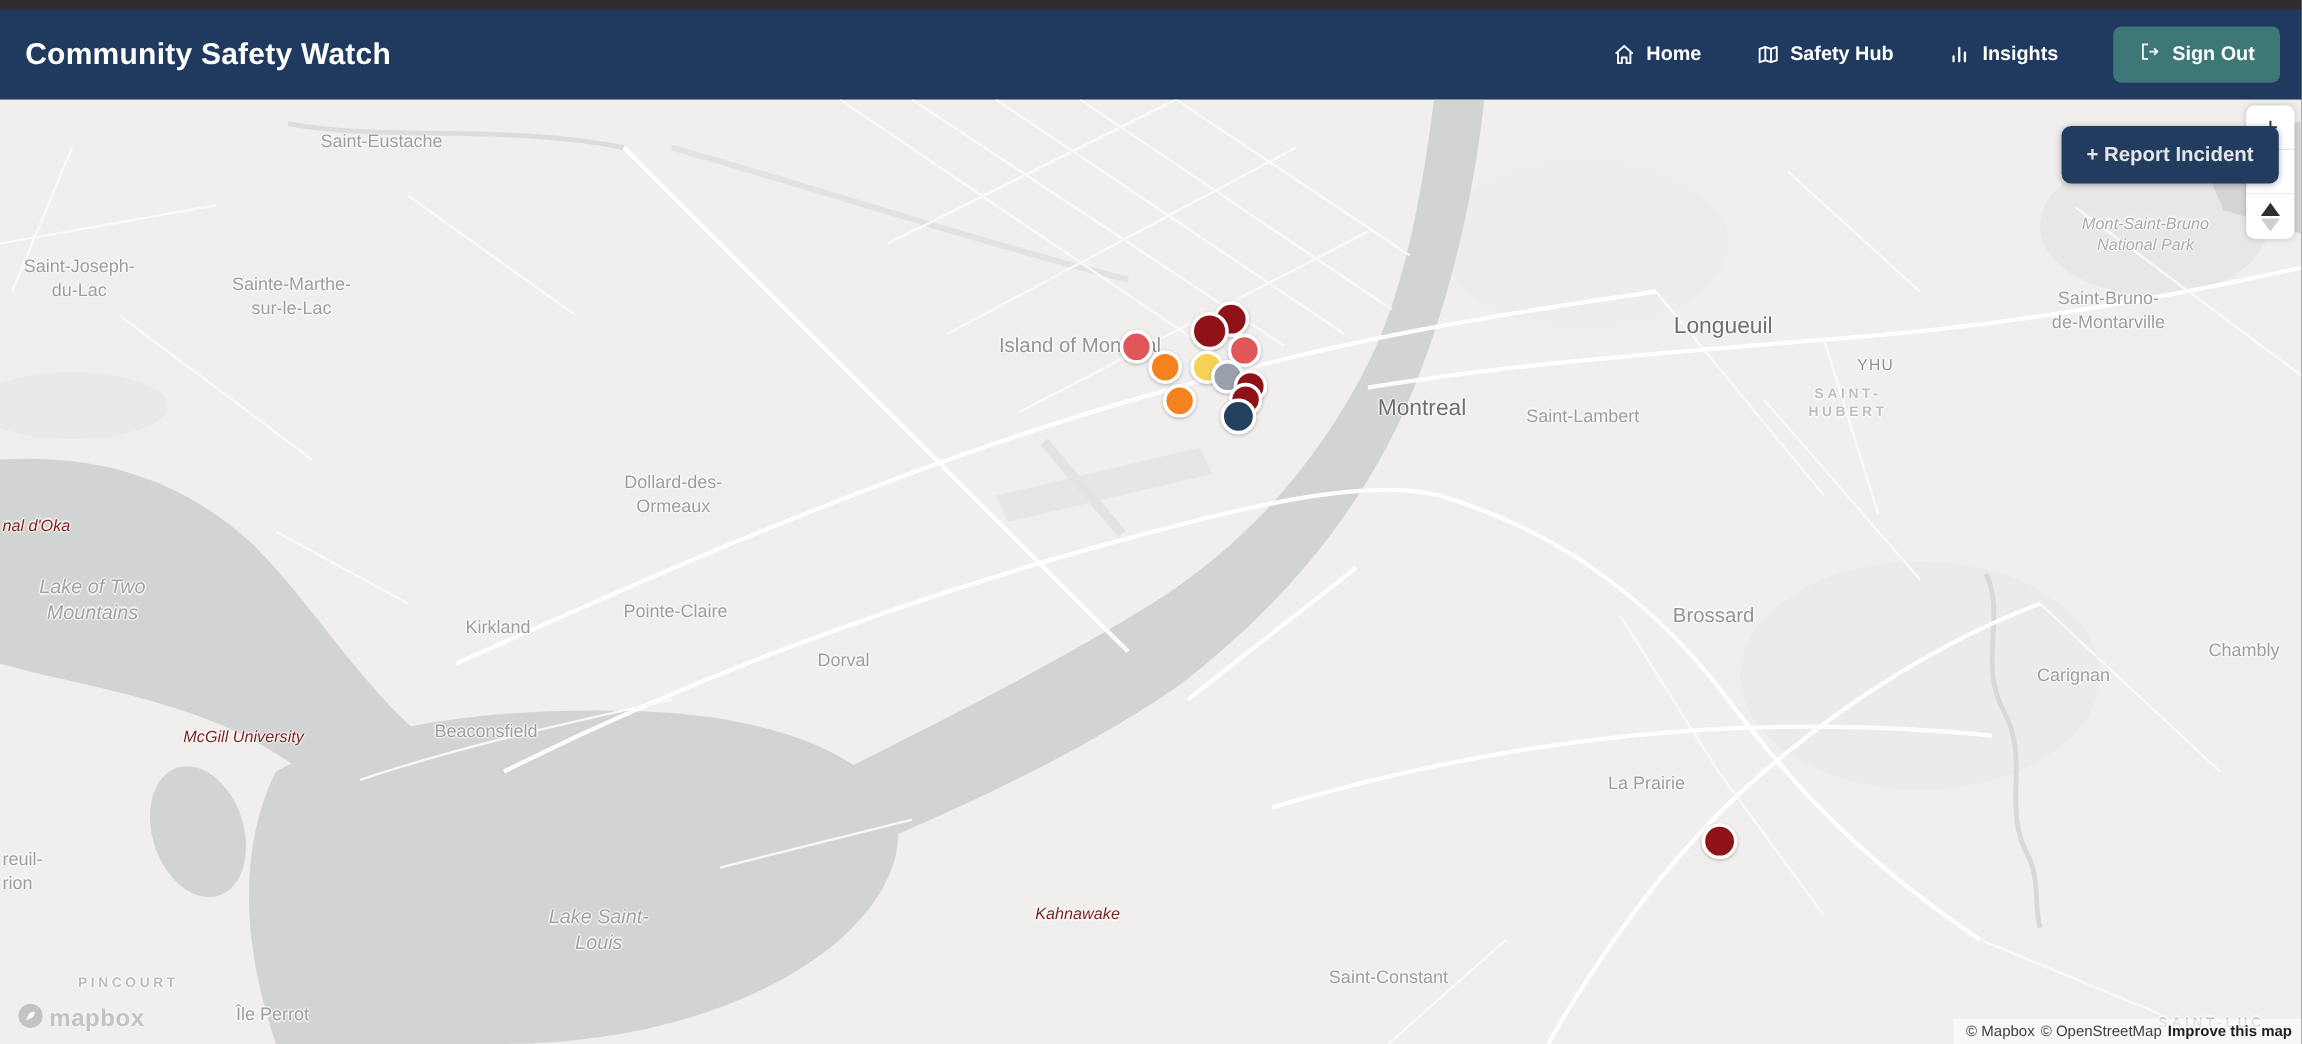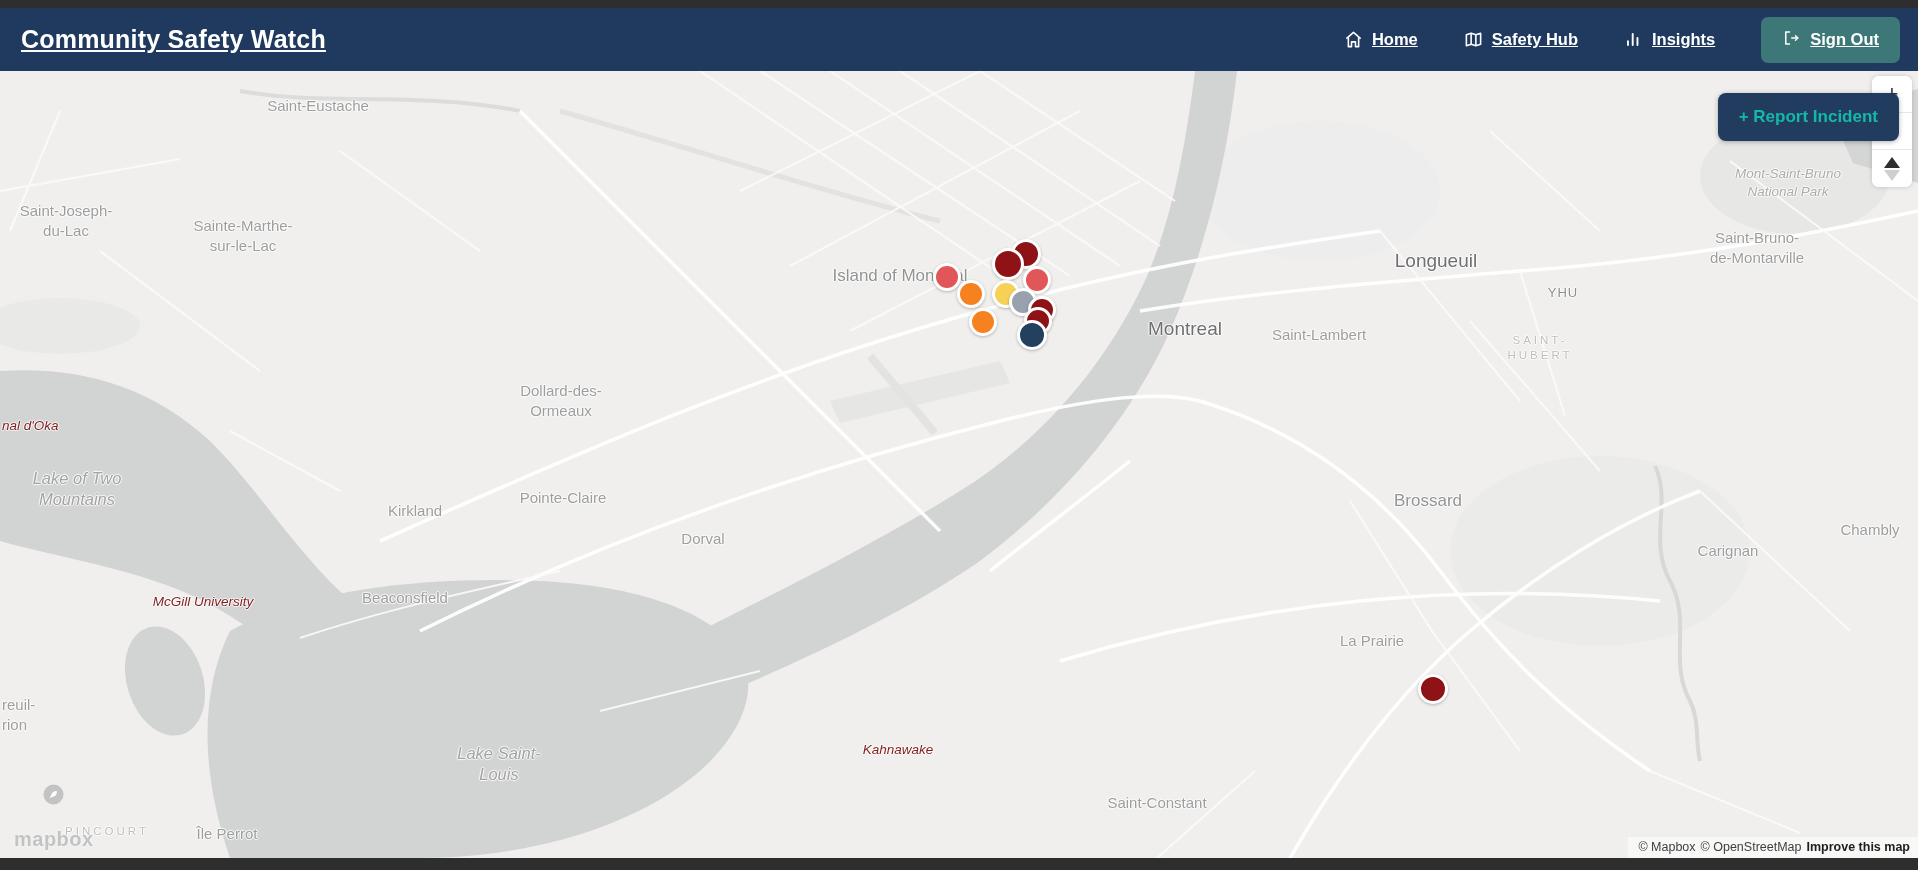--- a/index.html
+++ b/index.html
@@ -5,23 +5,23 @@
   html,body{margin:0;padding:0;}
   body{
     width:1918px;height:870px;overflow:hidden;
     font-family:"Liberation Sans",sans-serif;
     background:#2e2e2e;
   }
   
   .top-strip{height:8px;background:#2e2e2e;}
   
   .header{
-    height:63px;background:#1f3a5e;color:#fff;
+    height:75px;background:#1f3a5e;color:#fff;
     display:flex;align-items:center;justify-content:space-between;
-    padding:0 18px 0 21px;box-sizing:border-box;text-decoration:underline;
+    padding:0 18px 0 21px;box-sizing:border-box;
   }
   .app-title{font-size:25px;font-weight:700;letter-spacing:.2px;}
   .nav{display:flex;align-items:center;gap:46px;}
   .nav-item{display:flex;align-items:center;gap:9px;font-size:16.5px;font-weight:700;cursor:pointer;}
   .nav-item svg{display:block;}
   .signout-btn{
     display:flex;align-items:center;gap:10px;
     background:#3d7778;color:#fff;border:none;border-radius:7px;
     font-size:16.5px;font-weight:700;font-family:inherit;
     padding:12px 21px;cursor:pointer;
@@ -38,41 +38,41 @@
     white-space:pre;text-align:center;line-height:1.3;
     text-shadow:1px 0 1px rgba(255,255,255,.9),-1px 0 1px rgba(255,255,255,.9),
                 0 1px 1px rgba(255,255,255,.9),0 -1px 1px rgba(255,255,255,.9);
     pointer-events:none;
   }
   .map-label.align-left{transform:translate(0,-50%);text-align:left;}
   .town{font-size:15px;color:#9d9d9d;}
   .city{font-size:19px;color:#6f6f6f;}
   .area{font-size:17px;color:#939393;}
   .small{font-size:13px;color:#8f8f8f;letter-spacing:1px;}
-  .caps{font-size:11.5px;color:#bdbdbd;letter-spacing:3px;font-weight:400;margin-top:23px;}
+  .caps{font-size:11.5px;color:#bdbdbd;letter-spacing:3px;font-weight:700;}
   .water{font-size:16.5px;color:#a2a2a2;font-style:italic;}
   .water-sm{font-size:13.5px;color:#7f1d1d;font-style:italic;}
   .park{font-size:13.5px;color:#ababab;font-style:italic;}
   
   .incident-marker{
     position:absolute;z-index:2;border-radius:50%;
     border:3px solid #fff;box-sizing:border-box;
     box-shadow:0 1px 3px rgba(0,0,0,.25);cursor:pointer;
   }
   
   .btn-filter{
     position:absolute;top:22px;right:209px;height:48px;z-index:6;
     display:flex;align-items:center;gap:11px;padding:0 23px;
     background:#fff;color:#161616;border:none;border-radius:8px;
     font-family:inherit;font-size:17px;box-shadow:0 1px 5px rgba(0,0,0,.18);cursor:pointer;
   }
   .btn-report{
     position:absolute;top:22px;right:19px;height:48px;z-index:6;
     display:flex;align-items:center;padding:0 21px;
-    background:#223c60;color:#14b8a6;border:none;border-radius:8px;
+    background:#223c60;color:#e5e5e5;border:none;border-radius:8px;
     font-family:inherit;font-size:17px;font-weight:700;
     box-shadow:0 1px 5px rgba(0,0,0,.3);cursor:pointer;
   }
   
   .mapnav{
     position:absolute;top:5px;right:6px;width:40px;z-index:5;
     background:#fff;border-radius:7px;box-shadow:0 0 5px rgba(0,0,0,.18);
     overflow:hidden;
   }
   .mapnav-btn{
@@ -87,21 +87,21 @@
   
   .attribution{
     position:absolute;right:0;bottom:0;z-index:7;
     background:rgba(255,255,255,.55);padding:3px 8px 4px 10px;
     font-size:12.5px;color:#404040;display:flex;gap:5px;align-items:center;
   }
   .attribution a{color:#404040;text-decoration:none;cursor:pointer;}
   .attribution .improve{font-weight:700;color:#1f1f1f;}
   .mapbox-logo{
     position:absolute;left:14px;bottom:7px;z-index:7;
-    display:flex;align-items:center;gap:18px;opacity:.85;cursor:pointer;flex-direction:column;
+    display:flex;align-items:center;gap:4px;opacity:.85;cursor:pointer;
   }
   .mapbox-logo .word{
     font-size:20px;font-weight:700;color:#bcbcbc;letter-spacing:.5px;
     text-shadow:0 0 2px #fff;
   }
 </style>
 </head>
 <body>
 
 <div class="top-strip"></div>

